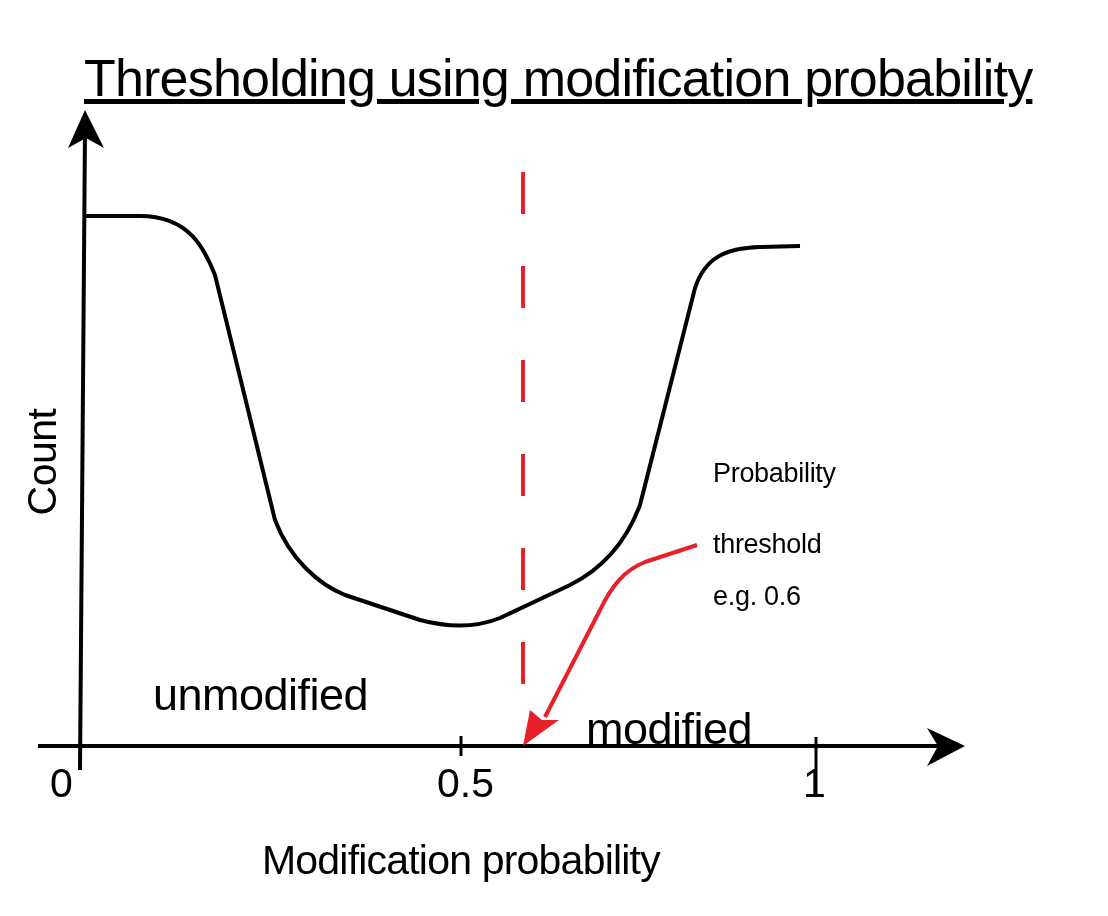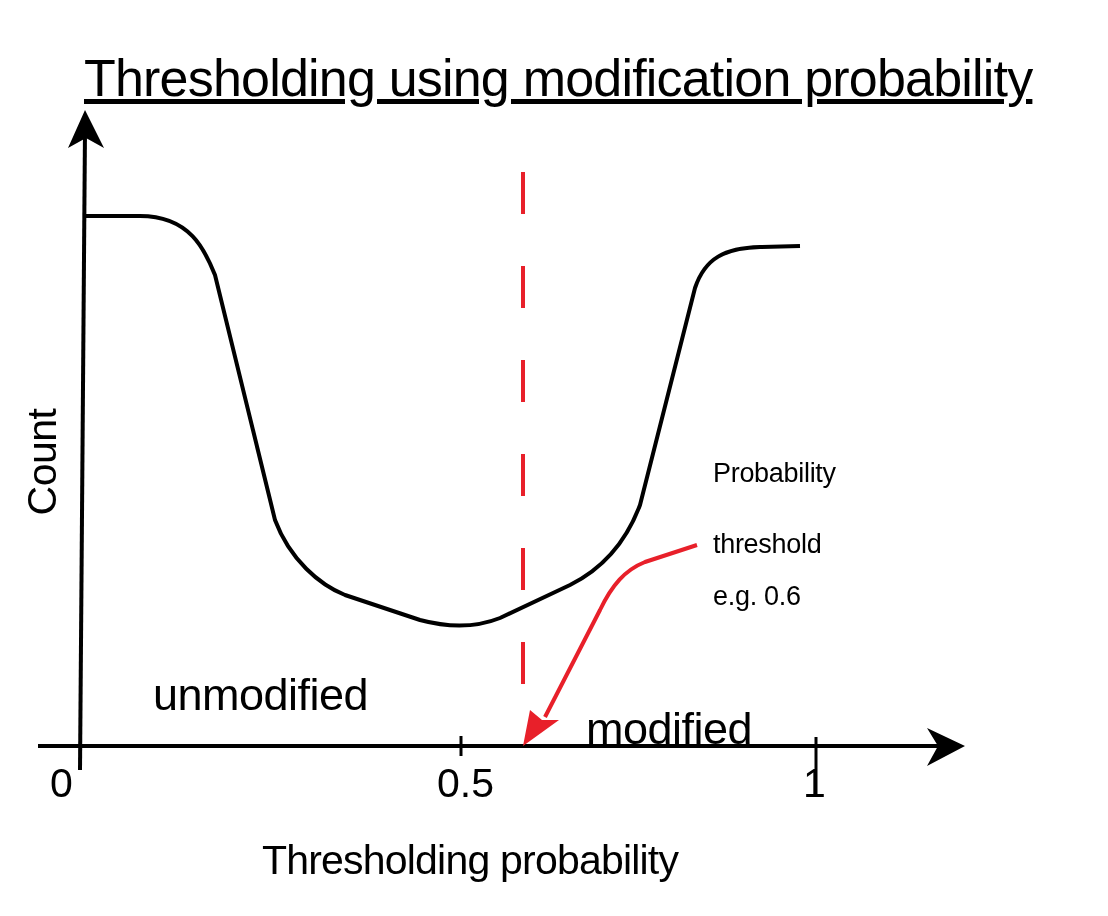--- a/index.html
+++ b/index.html
@@ -39,21 +39,21 @@
   <path d="M84,216 L140,216 C190,216 205,250 215,275 L275,520 C290,560 320,585 345,595 L420,620 C450,628 475,628 500,618 L570,585 C600,570 625,545 640,505 L695,288 C705,258 725,248 760,247 L800,246" fill="none" stroke="#000" stroke-width="4" stroke-linejoin="round"></path>
 
   <line x1="523" y1="172" x2="523" y2="736" stroke="#e8202a" stroke-width="4" stroke-dasharray="42,52"></line>
 
   <path d="M697,545 L645,562 C625,570 612,585 600,610 L545,717" fill="none" stroke="#e8202a" stroke-width="4"></path>
   <polygon points="523,746 530,710 542,720 559,720" fill="#e8202a"></polygon>
 </svg>
 
 <div id="title" class="txt">Thresholding using modification probability</div>
 <div id="ylabel" class="txt">Count</div>
-<div id="xlabel" class="txt">Thresholding probability</div>
+<div id="xlabel" class="txt">Modification probability</div>
 
 <div id="tick0" class="txt tick">0</div>
 <div id="tick05" class="txt tick">0.5</div>
 <div id="tick1" class="txt tick">1</div>
 
 <div id="reg-unmod" class="txt region">unmodified</div>
 <div id="reg-mod" class="txt region">modified</div>
 
 <div id="ann1" class="txt ann">Probability</div>
 <div id="ann2" class="txt ann">threshold</div>

